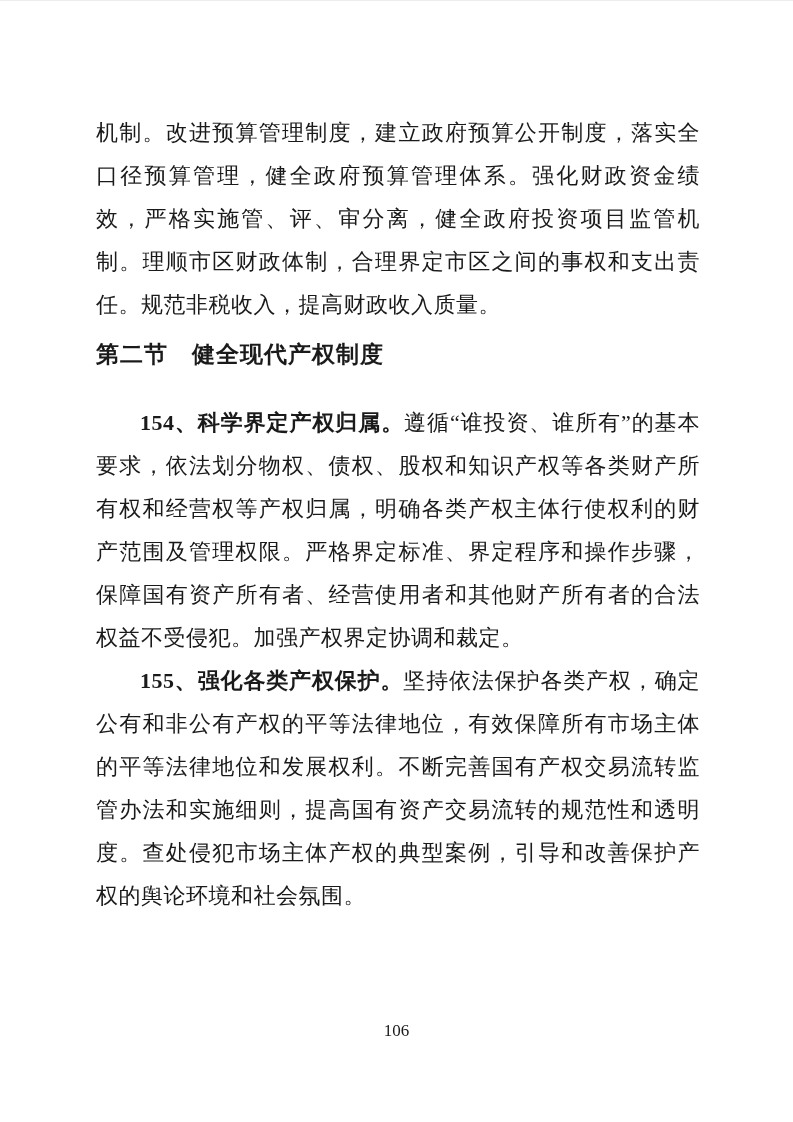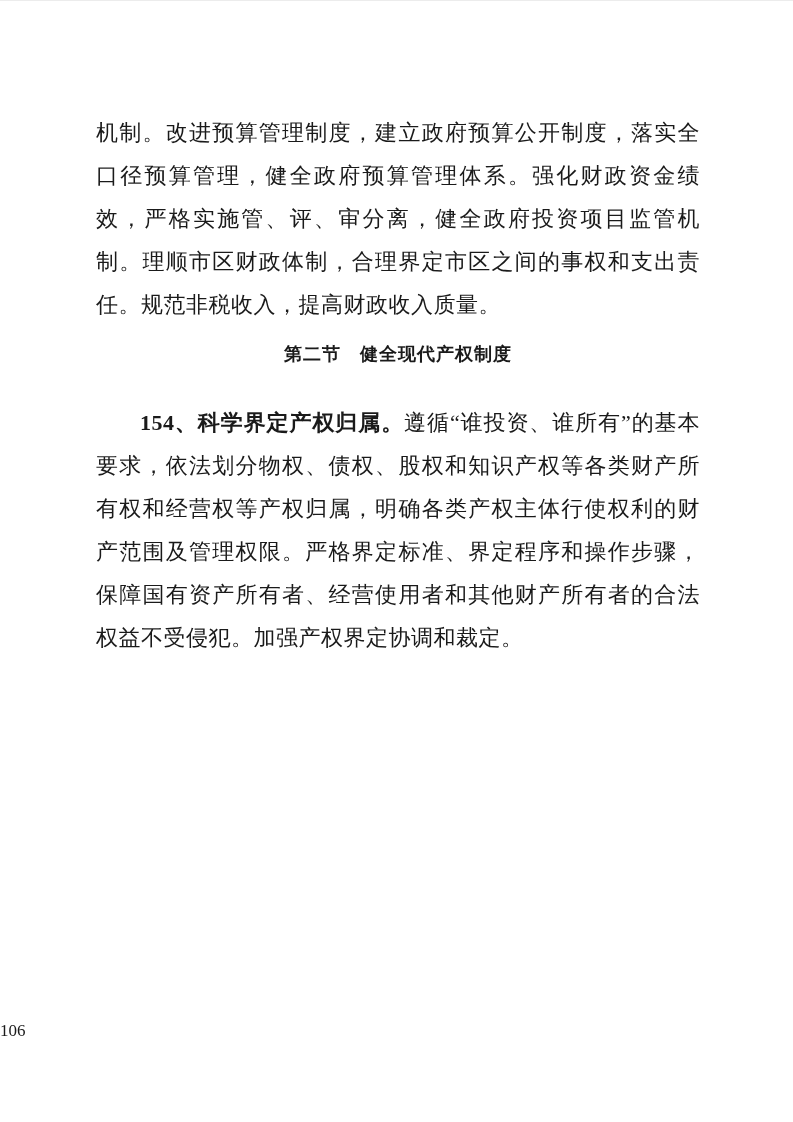--- a/index.html
+++ b/index.html
@@ -35,47 +35,48 @@
   }
   .para.indent {
     text-indent: 44px;
   }
   .lead {
     font-weight: bold;
     margin-top: 8px;
   }
   .section-heading {
     margin: 7px 0 25px 0;
-    font-size: 18px;
+    font-size: 23px;
     line-height: 43px;
     font-weight: bold;
-    text-align: center;
+    text-align: left;
     letter-spacing: 1px;
   }
   .footer {
     position: absolute;
     top: 1019px;
     left: 0;
     width: 100%;
-    text-align: left;
+    text-align: center;
     font-size: 17px;
     line-height: 22px;
     color: #1a1a1a;
   }
 </style>
 </head>
 <body>
 
 <div class="page">
   <div class="content">
 
     <p class="para">机制。改进预算管理制度，建立政府预算公开制度，落实全口径预算管理，健全政府预算管理体系。强化财政资金绩效，严格实施管、评、审分离，健全政府投资项目监管机制。理顺市区财政体制，合理界定市区之间的事权和支出责任。规范非税收入，提高财政收入质量。</p>
 
     <h2 class="section-heading">第二节　健全现代产权制度</h2>
 
     <p class="para indent"><span class="lead">154、科学界定产权归属。</span><span>遵循“谁投资、谁所有”的基本要求，依法划分物权、债权、股权和知识产权等各类财产所有权和经营权等产权归属，明确各类产权主体行使权利的财产范围及管理权限。严格界定标准、界定程序和操作步骤，保障国有资产所有者、经营使用者和其他财产所有者的合法权益不受侵犯。加强产权界定协调和裁定。</span></p>
 
+    <p class="para indent"><span class="lead">155、强化各类产权保护。</span><span>坚持依法保护各类产权，确定公有和非公有产权的平等法律地位，有效保障所有市场主体的平等法律地位和发展权利。不断完善国有产权交易流转监管办法和实施细则，提高国有资产交易流转的规范性和透明度。查处侵犯市场主体产权的典型案例，引导和改善保护产权的舆论环境和社会氛围。</span></p>
 
 
   </div>
 
   <div class="footer">106</div>
 </div>
 
 </body></html>

